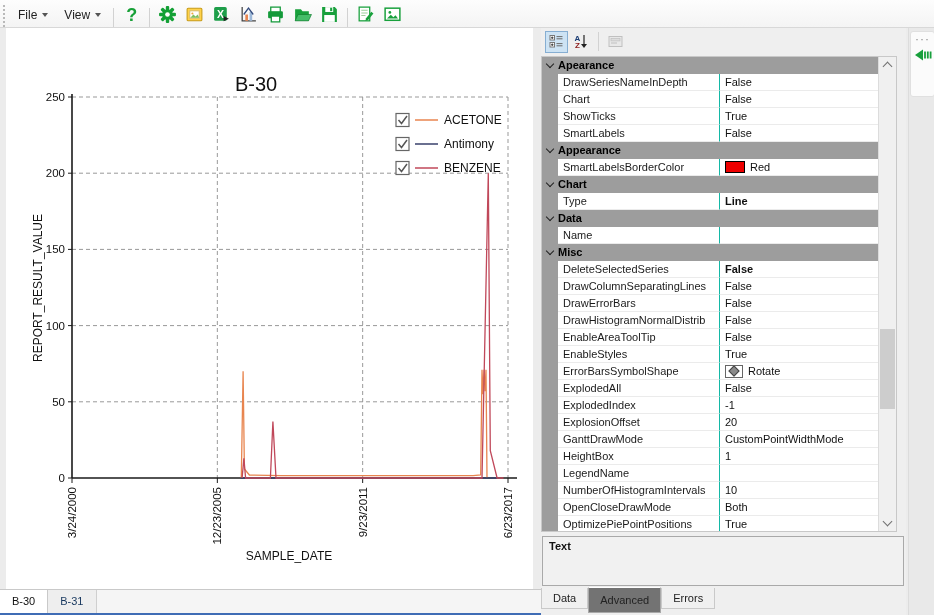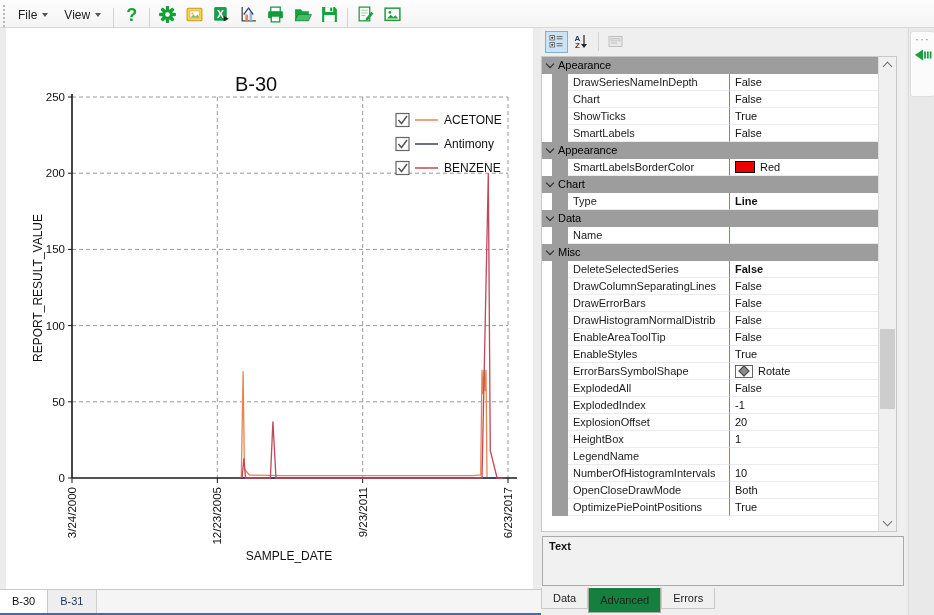--- a/index.html
+++ b/index.html
@@ -39,28 +39,28 @@
     display:inline-flex;align-items:center;justify-content:center;cursor:default;}
   .pg-tbtn.sel{background:#cde3f4;border:1px solid #86aed2;}
   .pg-tbtn.disabled{opacity:.55;}
   .azwrap{display:flex;align-items:center;}
   .azletters{display:flex;flex-direction:column;font-size:8px;font-weight:bold;line-height:7px;}
   .az-a{color:#1c3e74;} .az-z{color:#8b1a1a;}
 
   .pg-grid{position:absolute;left:0;top:28px;width:356px;height:476px;background:#fff;
     border:1px solid #c8c8c8;box-sizing:border-box;overflow:hidden;}
   #pg-rows{position:absolute;left:0;top:0;width:339px;}
-  .pg-row{display:flex;height:17px;background:#fff;font-size:11px;line-height:16px;padding-left:10px;}
+  .pg-row{display:flex;height:17px;background:#fff;font-size:11px;line-height:16px;}
   .pg-row .m{width:16px;flex:none;background:#9d9d9d;}
   .pg-row .n{width:156px;flex:none;padding-left:5px;color:#1b1b1b;overflow:hidden;
     white-space:nowrap;border-bottom:1px solid #ebebeb;}
   .pg-row .v{flex:1;padding-left:5px;border-left:1px solid #14b8a6;border-bottom:1px solid #ebebeb;
     overflow:hidden;white-space:nowrap;display:flex;align-items:center;gap:5px;color:#111;}
   .pg-row .v.bold{font-weight:bold;}
-  .pg-cat{display:flex;height:17px;background:#9d9d9d;font-size:11px;font-weight:normal;
+  .pg-cat{display:flex;height:17px;background:#9d9d9d;font-size:11px;font-weight:bold;
     line-height:17px;color:#000;}
   .pg-cat .cm{width:16px;flex:none;display:flex;align-items:center;justify-content:center;}
   .chev{width:5px;height:5px;border-right:1.5px solid #222;border-bottom:1.5px solid #222;
     transform:rotate(45deg);margin-top:-3px;}
   .swatch{width:18px;height:10px;border:1px solid #000;flex:none;}
   .dicon{width:16px;height:11px;border:1px solid #666;background:#fff;flex:none;
     display:flex;align-items:center;justify-content:center;}
   .dshape{width:6px;height:6px;background:#8a8a8a;border:1px solid #444;transform:rotate(45deg);}
 
   .pg-scroll{position:absolute;right:0;top:0;width:17px;height:474px;background:#f0f0f0;
@@ -72,21 +72,21 @@
     transform:rotate(45deg);margin-top:-3px;}
   .sthumb{position:absolute;left:1px;width:15px;top:272px;height:80px;background:#cdcdcd;}
 
   .pg-desc{position:absolute;left:1px;top:508px;width:362px;height:50px;background:#f1f1f1;
     border:1px solid #a9a9a9;box-sizing:border-box;padding:3px 6px;}
   .pg-desc .t{font-size:11px;font-weight:bold;color:#111;}
 
   .pg-tabs{position:absolute;left:0;top:560px;width:100%;height:27px;display:flex;align-items:flex-start;}
   .rtab{font-size:11px;height:20px;line-height:20px;padding:0 11px;background:#f0f0f0;
     border:1px solid #c9c9c9;border-top:none;color:#222;cursor:default;}
-  .rtab.sel{background:#15803d;height:24px;line-height:24px;border:1px solid #a9a9a9;border-top:1px solid #fff;
+  .rtab.sel{background:#737373;height:24px;line-height:24px;border:1px solid #a9a9a9;border-top:1px solid #fff;
     margin-top:-1px;z-index:2;text-align:right;}
 
   
   .right-strip{position:absolute;left:908px;top:28px;width:26px;height:587px;background:#e9e9e9;
     border-left:1px solid #dcdcdc;}
   .strip-box{position:absolute;left:1px;top:3px;width:23px;height:64px;background:#fbfbfb;
     border:1px solid #e0e0e0;border-radius:3px;display:flex;flex-direction:column;align-items:center;}
   .dots{font-size:12px;color:#8a8a8a;line-height:14px;letter-spacing:1px;cursor:default;}
 </style>
 </head>
@@ -432,20 +432,27 @@
           </div>
           <div class="pg-row">
             <div class="m"></div>
             <div class="n">ExplosionOffset</div>
             <div class="v">
               <span>20</span>
             </div>
           </div>
           <div class="pg-row">
             <div class="m"></div>
+            <div class="n">GanttDrawMode</div>
+            <div class="v">
+              <span>CustomPointWidthMode</span>
+            </div>
+          </div>
+          <div class="pg-row">
+            <div class="m"></div>
             <div class="n">HeightBox</div>
             <div class="v">
               <span>1</span>
             </div>
           </div>
           <div class="pg-row">
             <div class="m"></div>
             <div class="n">LegendName</div>
             <div class="v">
               <span></span>

